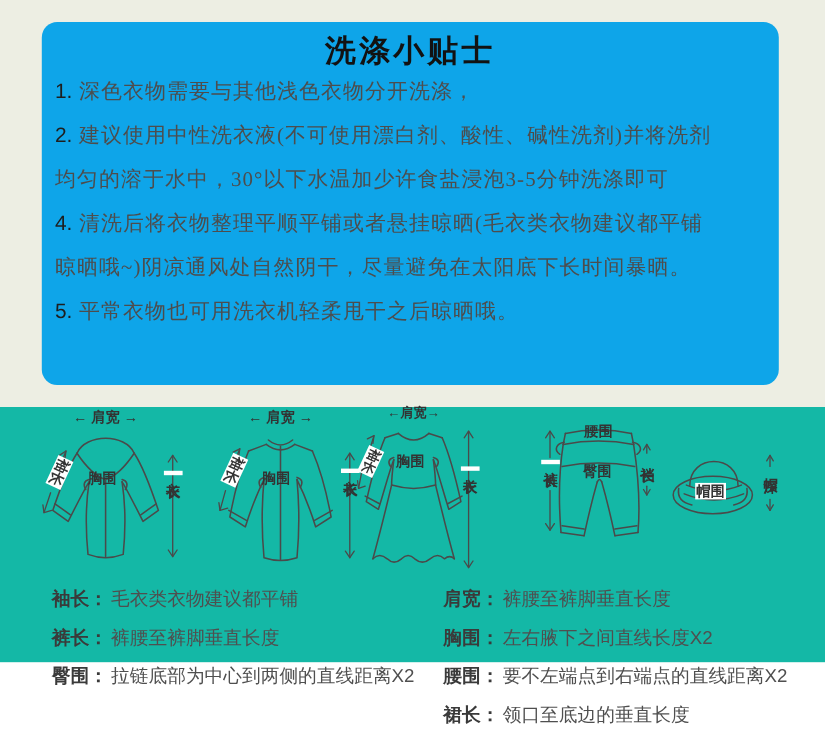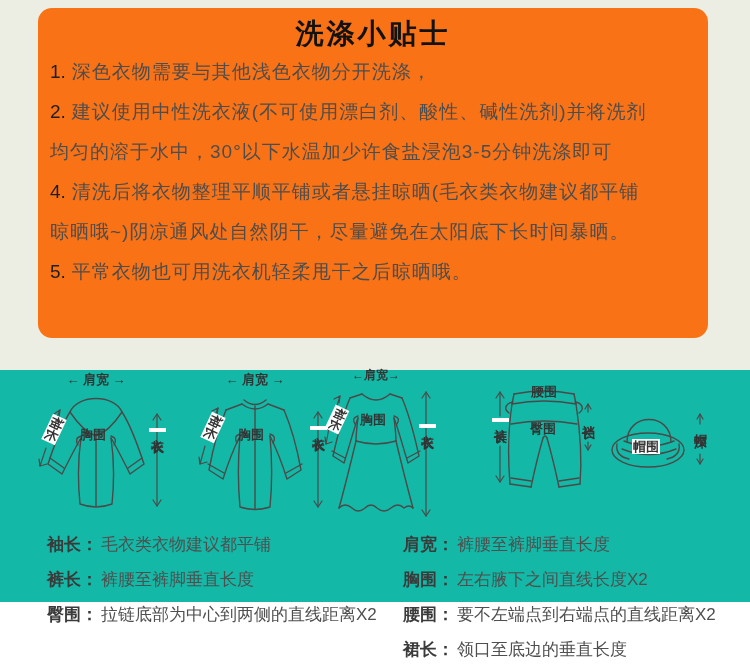--- a/index.html
+++ b/index.html
@@ -1,25 +1,25 @@
 <!DOCTYPE html>
 <html><head>
 <meta charset="utf-8">
 <style>
   html,body{margin:0;padding:0;}
   .page{position:relative;width:750px;height:668px;background:#ffffff;overflow:hidden;
         font-family:"Liberation Sans","DejaVu Sans",sans-serif;}
   .top-area{position:absolute;left:0;top:0;width:750px;height:370px;background:#edeee3;}
-  .card{position:absolute;left:38px;top:8px;width:670px;height:330px;background:#f97316;border-radius:14px;}
+  .card{position:absolute;left:38px;top:20px;width:670px;height:330px;background:#0ea5e9;border-radius:14px;}
   .card-title{margin:10px 0 0 0;height:32px;line-height:32px;text-align:center;
               font-size:28px;font-weight:700;color:#121212;letter-spacing:3px;}
   .tips{margin:0;padding:2px 14px 0 12px;list-style:none;}
   .tips li{font-size:19px;line-height:40px;color:#4d4d4d;letter-spacing:1px;}
   .tip-num{color:#1e1e1e;margin-right:6px;letter-spacing:0;}
-  .tip-text{white-space:pre-wrap;}
+  .tip-text{white-space:pre-wrap;font-family:Liberation Serif, serif;}
   .bottom-area{position:absolute;left:0;top:370px;width:750px;height:232px;background:#14b8a6;}
   .diagram{position:absolute;}
   .diagram svg{position:absolute;left:0;top:0;}
   .diagram svg path,.diagram svg ellipse{fill:none;stroke:#4a4a4a;stroke-width:1.4;
         stroke-linecap:round;stroke-linejoin:round;}
   .diagram svg .arrow{stroke-width:1.2;}
   .dlabel{position:absolute;font-size:13px;font-weight:700;color:#333;white-space:nowrap;line-height:15px;}
   .dlabel.small{font-size:12px;}
   .dlabel.onwhite{background:#ffffff;padding:0 1px;}
   .dlabel.vert{writing-mode:vertical-rl;text-orientation:upright;letter-spacing:2px;line-height:15px;}

